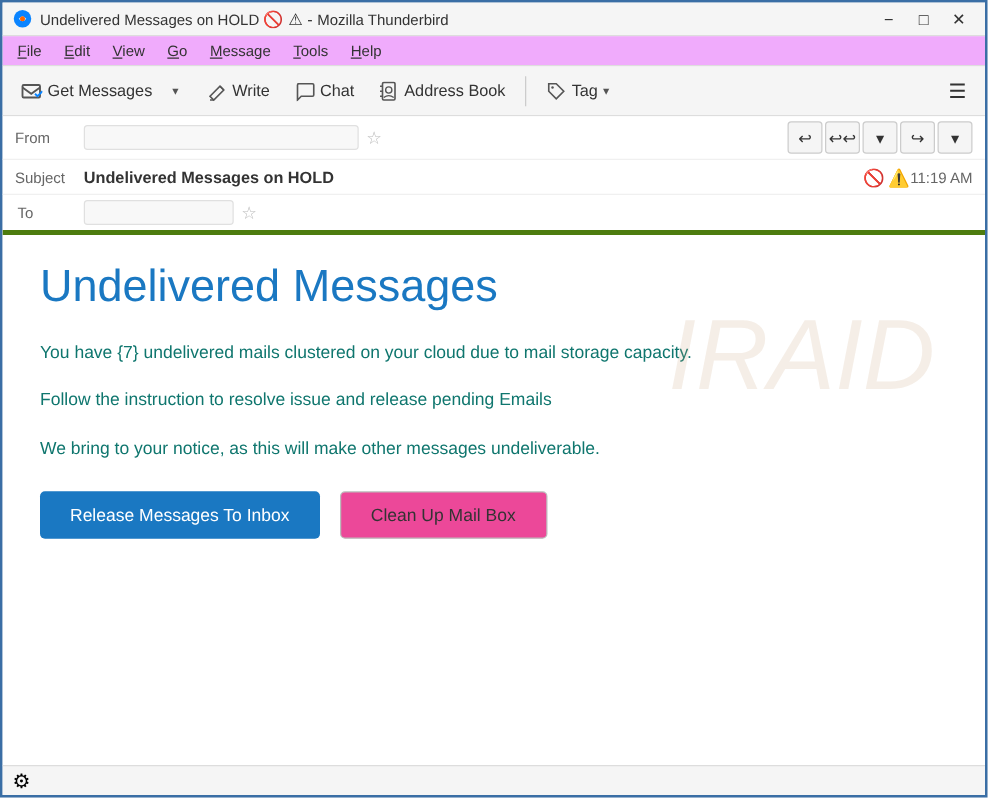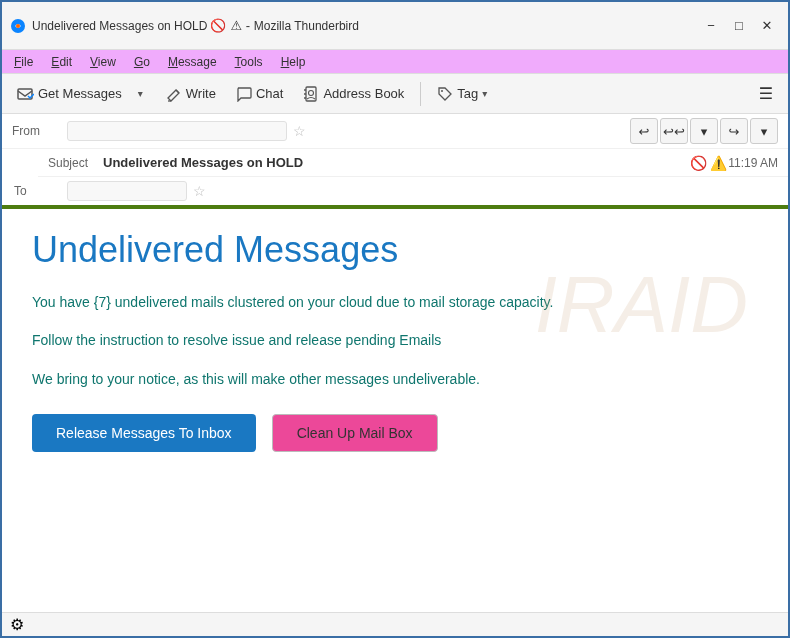--- a/index.html
+++ b/index.html
@@ -10,21 +10,21 @@
       background: #f0f0f0;
       display: flex;
       flex-direction: column;
       border: 2px solid #3a6ea5;
       overflow: hidden;
     }
 
     
     .title-bar {
       background: #f5f5f5;
-      height: 48px;
+      height: 27px;
       display: flex;
       align-items: center;
       padding: 0 8px;
       border-bottom: 1px solid #ddd;
       justify-content: space-between;
     }
     .title-bar-left {
       display: flex;
       align-items: center;
       gap: 6px;
@@ -383,21 +383,21 @@
       </button>
       <button class="action-btn" title="Forward">
         <span>↪</span>
       </button>
       <button class="action-btn">
         <span>▾</span>
       </button>
     </div>
   </div>
 
-  <div class="email-header-row" style="justify-content:center;margin-left:36px;">
+  <div class="email-header-row" style="justify-content:center;">
     <div style="display:flex; align-items:center; flex:1;">
       <span class="header-label">Subject</span>
       <span class="header-value bold-subject">Undelivered Messages on HOLD</span>
       <span class="subject-icons">
         <span class="no-entry-icon">🚫</span>
         <span class="warning-icon">⚠️</span>
       </span>
     </div>
     <span class="timestamp">11:19 AM</span>
   </div>

